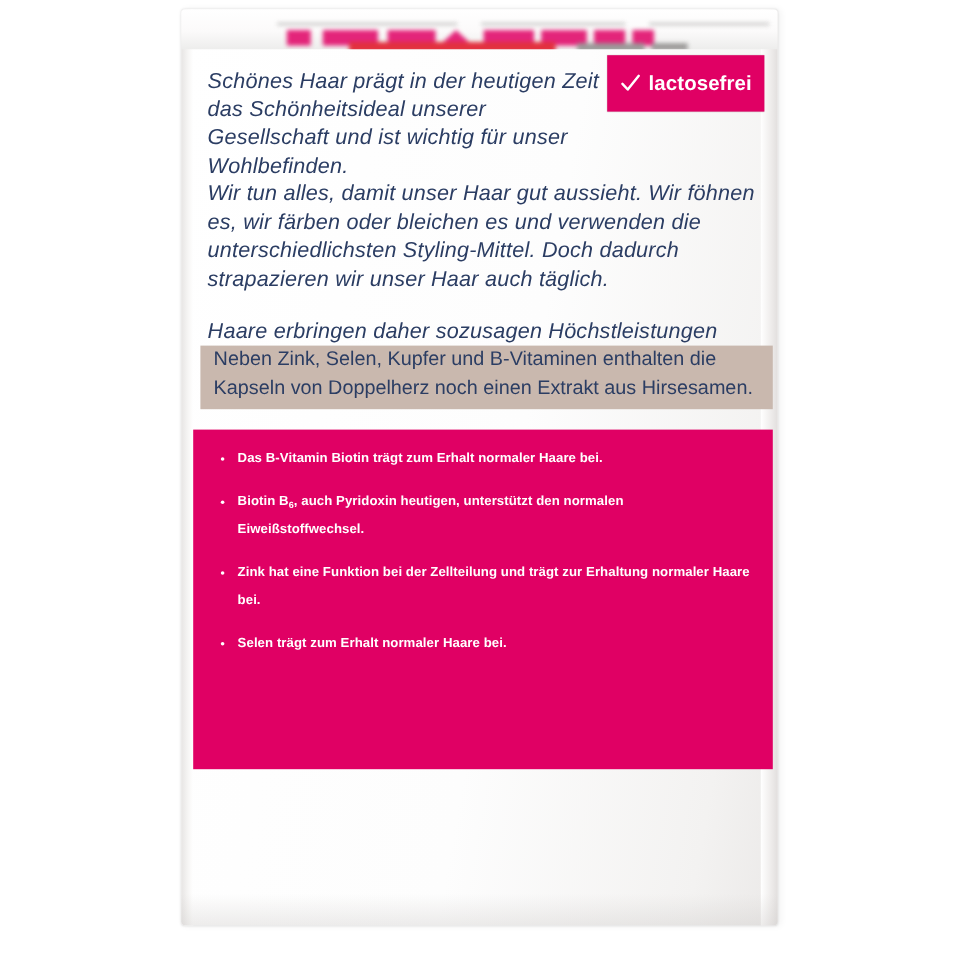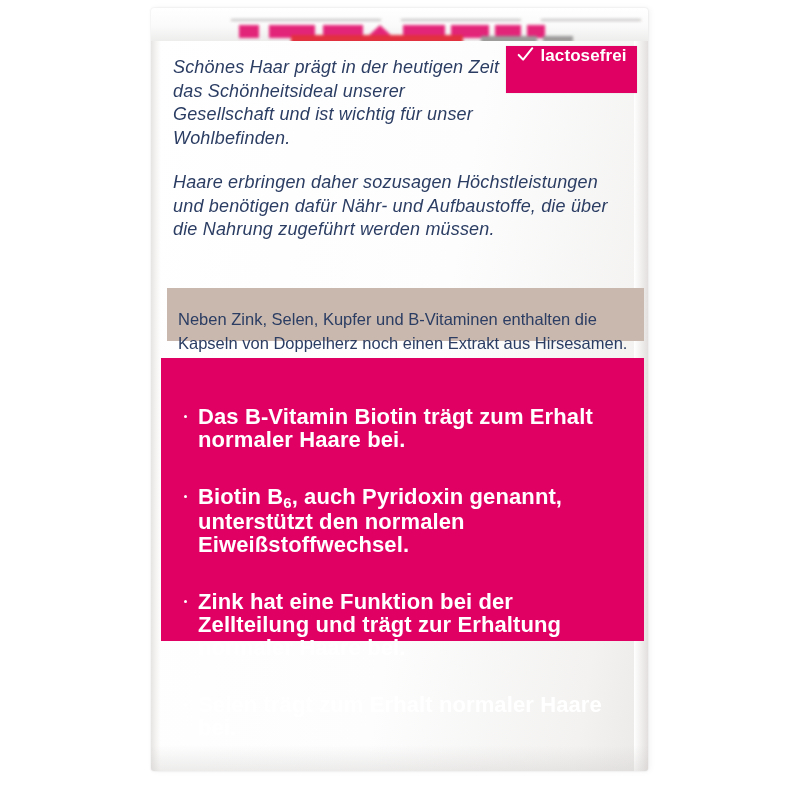--- a/index.html
+++ b/index.html
@@ -138,21 +138,21 @@
 
   
   .badge-lactosefrei {
     position: absolute;
     left: 506px;
     top: 46px;
     width: 131px;
     height: 47px;
     background: #e00064;
     display: flex;
-    align-items: flex-start;
+    align-items: center;
     justify-content: center;
     gap: 7px;
     box-shadow: 0 0 1px rgba(0,0,0,0.2);
   }
   .badge-check {
     display: block;
     width: 17px;
     height: 17px;
     flex: 0 0 auto;
   }
@@ -166,21 +166,21 @@
 
   
   .panel-beige {
     position: absolute;
     left: 167px;
     top: 288px;
     width: 477px;
     height: 53px;
     background: #c9b8ae;
     box-sizing: border-box;
-    padding: 20px 14px 0 11px;
+    padding: 0 14px 0 11px;
   }
   .panel-beige .beige-text {
     color: #2b3d63;
     font-size: 16.5px;
     line-height: 23.5px;
     margin: 0;
   }
 
   
   .panel-magenta {
@@ -189,27 +189,26 @@
     top: 358px;
     width: 483px;
     height: 283px;
     background: #e00064;
     box-sizing: border-box;
     padding: 13px 18px 0 20px;
   }
   .claim {
     position: relative;
     color: #ffffff;
-    font-size: 22px;
+    font-size: 11px;
     font-weight: bold;
     line-height: 23px;
     padding-left: 17px;
     margin-bottom: 13px;
     letter-spacing: 0.005em;
-    margin-top: 34px;
   }
   .claim:last-child {
     margin-bottom: 0;
   }
   .claim-dot {
     position: absolute;
     left: 3px;
     top: 10px;
     width: 3px;
     height: 3px;
@@ -248,20 +247,21 @@
       <div class="flap-block" style="left:344px; top:17px; width:26px; height:13px;"></div>
       <div class="flap-block" style="left:376px; top:17px; width:18px; height:13px;"></div>
       <div class="flap-banner" style="left:140px; top:27px; width:172px; height:9px;"></div>
       <div class="flap-barcode" style="left:330px; top:28px; width:56px; height:7px;"></div>
       <div class="flap-barcode" style="left:392px; top:28px; width:30px; height:6px;"></div>
     </div>
   </div>
 
   <div class="content body-text">
     <p class="para p-intro">Schönes Haar prägt in der heutigen Zeit das Schönheitsideal unserer Gesellschaft und ist wichtig für unser Wohlbefinden.</p>
+    <p class="para p-care">Wir tun alles, damit unser Haar gut aussieht. Wir föhnen es, wir färben oder bleichen es und verwenden die unterschiedlichsten Styling-Mittel. Doch dadurch strapazieren wir unser Haar auch täglich.</p>
     <p class="para p-need">Haare erbringen daher sozusagen Höchstleistungen und benötigen dafür Nähr- und Aufbaustoffe, die über die Nahrung zugeführt werden müssen.</p>
   </div>
 
   <div class="badge-lactosefrei">
     <svg class="badge-check" viewBox="0 0 20 20">
       <path d="M2 10.5 L7.2 16 L18 2.6" fill="none" stroke="#ffffff" stroke-width="2.4" stroke-linecap="round" stroke-linejoin="round"></path>
     </svg>
     <span class="badge-label">lactosefrei</span>
   </div>
 
@@ -269,21 +269,21 @@
     <p class="beige-text">Neben Zink, Selen, Kupfer und B-Vitaminen enthalten die Kapseln von Doppelherz noch einen Extrakt aus Hirsesamen.</p>
   </div>
 
   <div class="panel-magenta">
     <div class="claim">
       <span class="claim-dot"></span>
       <span>Das B-Vitamin Biotin trägt zum Erhalt normaler Haare bei.</span>
     </div>
     <div class="claim">
       <span class="claim-dot"></span>
-      <span>Biotin B</span><sub>6</sub><span>, auch Pyridoxin genannt, unterstützt den normalen Eiweißstoffwechsel.</span>
+      <span>Biotin B</span><sub>6</sub><span>, auch Pyridoxin heutigen, unterstützt den normalen Eiweißstoffwechsel.</span>
     </div>
     <div class="claim">
       <span class="claim-dot"></span>
       <span>Zink hat eine Funktion bei der Zellteilung und trägt zur Erhaltung normaler Haare bei.</span>
     </div>
     <div class="claim">
       <span class="claim-dot"></span>
       <span>Selen trägt zum Erhalt normaler Haare bei.</span>
     </div>
   </div>

